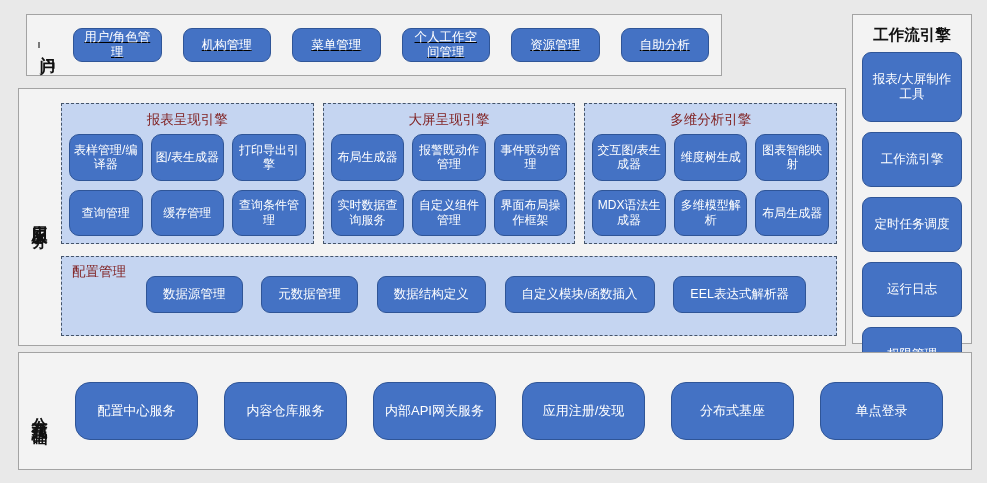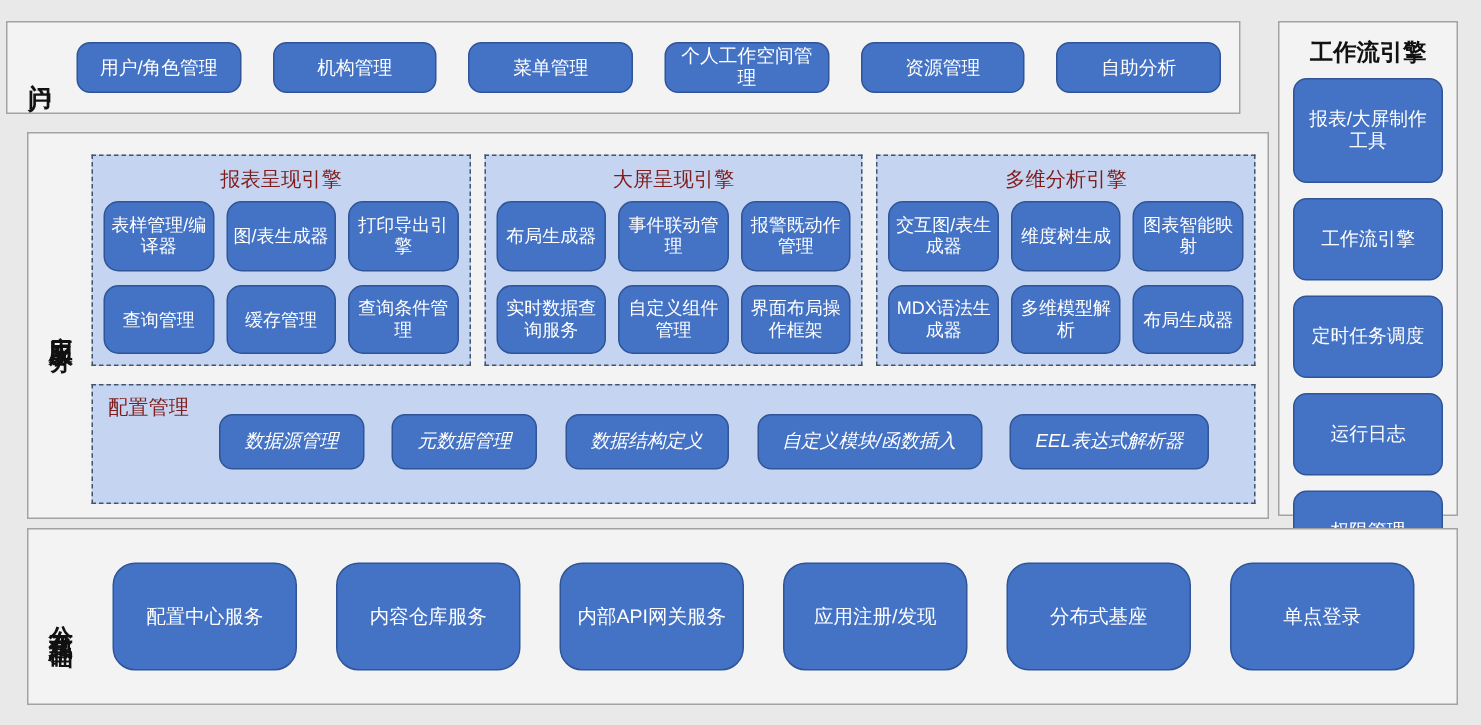--- a/index.html
+++ b/index.html
@@ -4,45 +4,45 @@
 <style>
   html,body{margin:0;padding:0;background:#e9e9e9;font-family:"Liberation Sans","DejaVu Sans",sans-serif;}
   #canvas{position:relative;width:987px;height:483px;background:#e9e9e9;overflow:hidden;}
   .section{position:absolute;background:#f3f3f3;border:1.5px solid #a3a3a3;box-sizing:border-box;display:flex;}
   .vlabel{writing-mode:vertical-rl;text-orientation:upright;font-weight:bold;font-size:16px;color:#111;
           letter-spacing:3px;display:flex;align-items:center;justify-content:center;flex:0 0 40px;}
   .btn{background:#4472c4;border:1.5px solid #2f5597;border-radius:9px;color:#fff;
        display:flex;align-items:center;justify-content:center;text-align:center;
        font-size:12.5px;line-height:1.2;box-sizing:border-box;padding:3px 8px;}
   
-  #portal{left:4px;top:14px;width:823px;height:62px;}
+  #portal{left:26px;top:14px;width:696px;height:62px;text-decoration:underline;}
   #portal .btn-row{flex:1;display:flex;align-items:center;gap:21px;padding:0 12px 0 6px;}
   #portal .btn{height:34px;flex:1;}
   
   #app{left:18px;top:88px;width:828px;height:258px;}
   #app .content{flex:1;display:flex;flex-direction:column;padding:14px 8px 9px 2px;}
   .engine-row{display:flex;gap:9px;}
   .group{background:#c5d5f1;border:1.5px dashed #44546a;box-sizing:border-box;}
   .engine{flex:1;height:141px;padding:5px 7px 7px;display:flex;flex-direction:column;}
   .group-title{text-align:center;font-size:13.5px;color:#7f1d1d;padding:2px 0 5px;}
   .engine-grid{flex:1;display:grid;grid-template-columns:repeat(3,1fr);grid-auto-rows:1fr;gap:9px 8px;}
   .engine-grid .btn{font-size:12px;padding:2px 3px;border-radius:10px;}
   #config{margin-top:12px;height:84px;display:flex;padding:4px 10px 8px;}
   #config .btn-row{flex:1;display:flex;align-items:center;justify-content:space-between;gap:12px;padding:0 20px;}
-  #config .btn{height:37px;padding:3px 16px;font-style:italic;}
+  #config .btn{height:37px;padding:3px 16px;}
   
   #aux{left:852px;top:14px;width:120px;height:330px;flex-direction:column;padding:6px 9px 10px;}
   #aux .aux-title{text-align:center;font-weight:bold;font-size:15.5px;color:#111;padding:4px 0 6px;}
   #aux .btn-col{flex:1;display:flex;flex-direction:column;justify-content:space-between;gap:10px;}
   #aux .btn{min-height:30px;padding:19px 4px;}
   #aux .btn.tall{min-height:45px;}
   
   #dist{left:18px;top:352px;width:954px;height:118px;}
   #dist .btn-row{flex:1;display:flex;align-items:center;gap:26px;padding:0 28px 0 16px;}
-  #dist .btn{height:72px;flex:1;border-radius:15px;font-size:13px;}
+  #dist .btn{height:58px;flex:1;border-radius:15px;font-size:13px;}
 </style>
 </head>
 <body>
 
 <div id="canvas">
 
   <div class="section" id="portal">
     <div class="vlabel">门户</div>
     <div class="btn-row">
       <div class="btn">用户/角色管理</div>
@@ -68,22 +68,22 @@
             <div class="btn">查询管理</div>
             <div class="btn">缓存管理</div>
             <div class="btn">查询条件管理</div>
           </div>
         </div>
 
         <div class="group engine">
           <div class="group-title">大屏呈现引擎</div>
           <div class="engine-grid">
             <div class="btn">布局生成器</div>
+            <div class="btn">报警既动作管理</div>
             <div class="btn">事件联动管理</div>
-            <div class="btn">报警既动作管理</div>
             <div class="btn">实时数据查询服务</div>
             <div class="btn">自定义组件管理</div>
             <div class="btn">界面布局操作框架</div>
           </div>
         </div>
 
         <div class="group engine">
           <div class="group-title">多维分析引擎</div>
           <div class="engine-grid">
             <div class="btn">交互图/表生成器</div>

